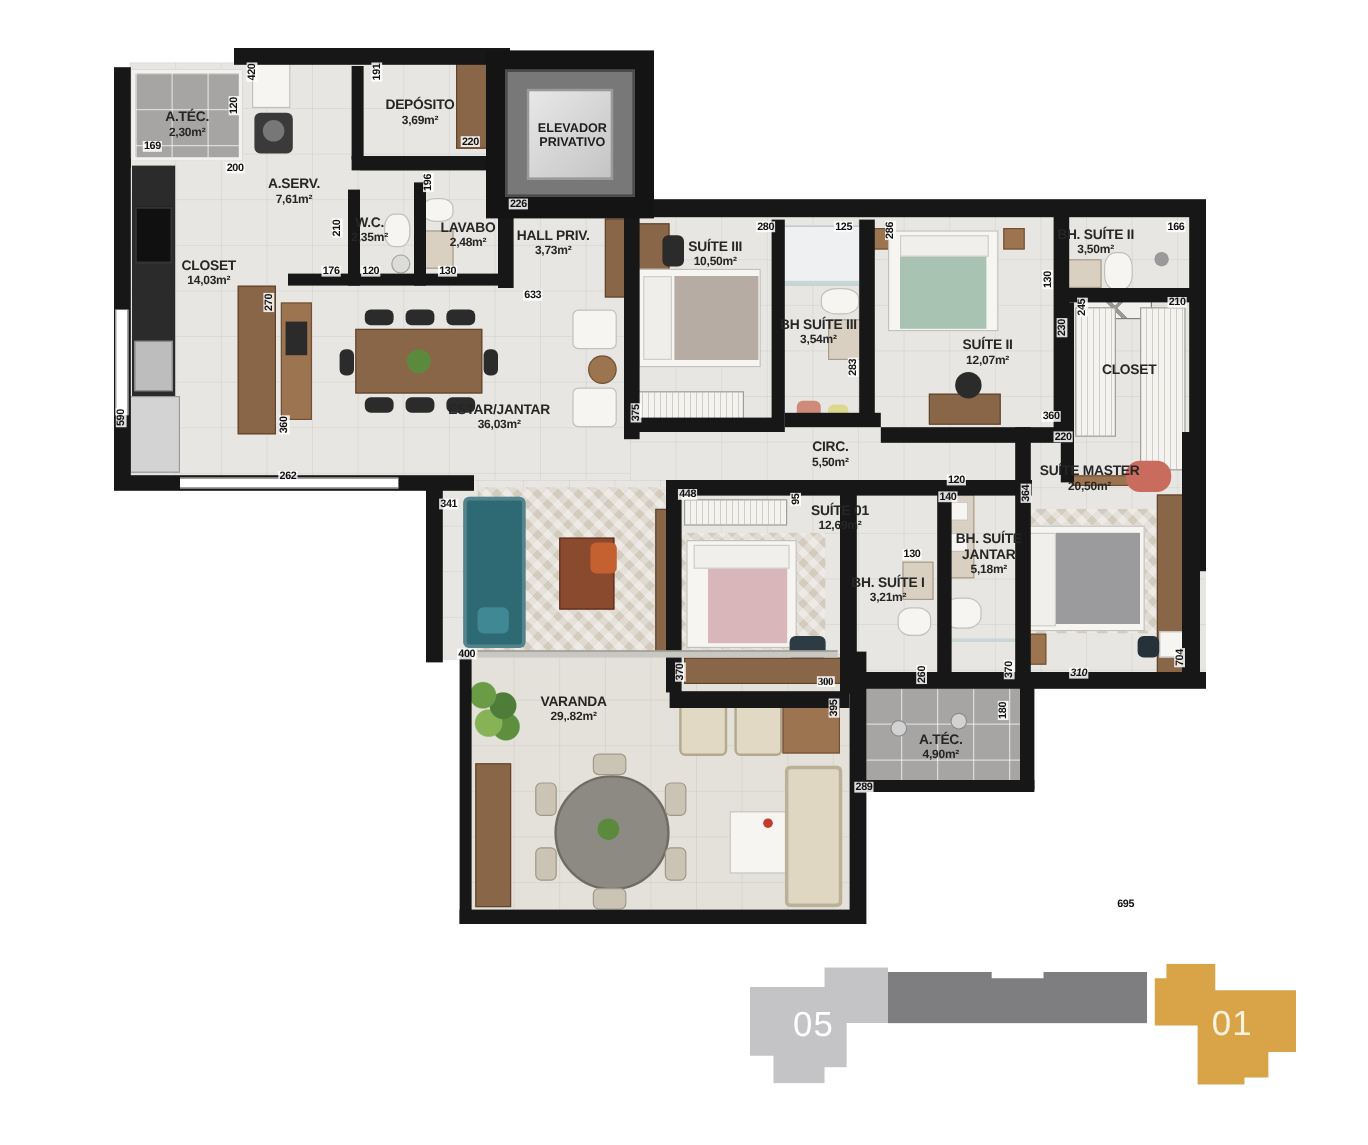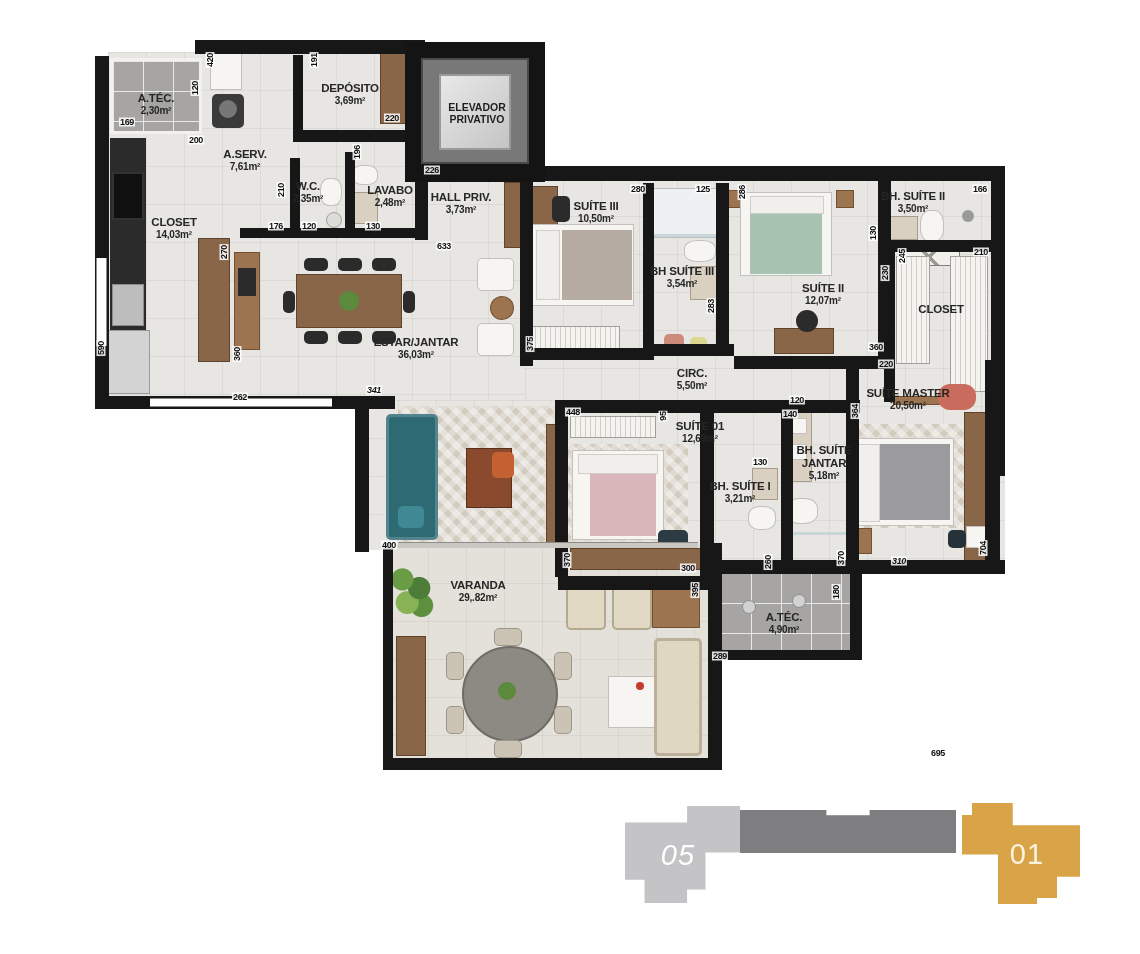--- a/index.html
+++ b/index.html
@@ -321,33 +321,33 @@
   <div id="dims">
       <span class="dim" style="left: 127px; top: 122px;">169</span>
       <span class="dim" style="left: 196px; top: 140px;">200</span>
       <span class="dim" style="left: 392px; top: 118px;">220</span>
       <span class="dim" style="left: 432px; top: 170px;">226</span>
       <span class="dim" style="left: 276px; top: 226px;">176</span>
       <span class="dim" style="left: 309px; top: 226px;">120</span>
       <span class="dim" style="left: 373px; top: 226px;">130</span>
       <span class="dim" style="left: 444px; top: 246px;">633</span>
       <span class="dim" style="left: 240px; top: 397px;">262</span>
-      <span class="dim" style="left: 374px; top: 390px; font-style: italic;">341</span>
+      <span class="dim" style="left: 374px; top: 420px;">341</span>
       <span class="dim" style="left: 389px; top: 545px;">400</span>
       <span class="dim" style="left: 638px; top: 189px;">280</span>
       <span class="dim" style="left: 703px; top: 189px;">125</span>
       <span class="dim" style="left: 980px; top: 189px;">166</span>
       <span class="dim" style="left: 981px; top: 252px;">210</span>
       <span class="dim" style="left: 876px; top: 347px;">360</span>
       <span class="dim" style="left: 886px; top: 364px;">220</span>
       <span class="dim" style="left: 797px; top: 400px;">120</span>
       <span class="dim" style="left: 790px; top: 414px;">140</span>
       <span class="dim" style="left: 573px; top: 412px;">448</span>
       <span class="dim" style="left: 760px; top: 462px;">130</span>
-      <span class="dim" style="left: 688px; top: 568px;">300</span>
+      <span class="dim" style="left: 688px; top: 568px; font-family: Liberation Serif, serif;">300</span>
       <span class="dim" style="left: 899px; top: 561px; font-style: italic;">310</span>
       <span class="dim" style="left: 720px; top: 656px;">289</span>
       <span class="dim" style="left: 938px; top: 753px;">695</span>
       <span class="dim vert" style="left: 210px; top: 60px;">420</span>
       <span class="dim vert" style="left: 195px; top: 88px;">120</span>
       <span class="dim vert" style="left: 314px; top: 60px;">191</span>
       <span class="dim vert" style="left: 357px; top: 152px;">196</span>
       <span class="dim vert" style="left: 281px; top: 190px;">210</span>
       <span class="dim vert" style="left: 224px; top: 252px;">270</span>
       <span class="dim vert" style="left: 101px; top: 348px;">590</span>
@@ -363,21 +363,21 @@
       <span class="dim vert" style="left: 567px; top: 560px;">370</span>
       <span class="dim vert" style="left: 695px; top: 590px;">395</span>
       <span class="dim vert" style="left: 768px; top: 562px;">260</span>
       <span class="dim vert" style="left: 841px; top: 558px;">370</span>
       <span class="dim vert" style="left: 836px; top: 592px;">180</span>
       <span class="dim vert" style="left: 983px; top: 548px;">704</span>
     </div>
 
   <div id="keyplan">
     <div class="unit u-gray" style="left:7px;top:11px;width:115px;height:97px;
-         clip-path:polygon(0 17%,54% 17%,54% 0,100% 0,100% 48%,70% 48%,70% 86%,54% 86%,54% 100%,17% 100%,17% 76%,0 76%);font-style:italic;">
+         clip-path:polygon(0 17%,54% 17%,54% 0,100% 0,100% 48%,70% 48%,70% 86%,54% 86%,54% 100%,17% 100%,17% 76%,0 76%);">
       <span class="ulabel" style="left:46%;top:51%;">05</span>
     </div>
     <div class="unit u-core" style="left:122px;top:15px;width:216px;height:43px;
          clip-path:polygon(0 0,40% 0,40% 12%,60% 12%,60% 0,100% 0,100% 100%,0 100%);"></div>
     <div class="unit u-gold" style="left:344px;top:8px;width:118px;height:101px;
          clip-path:polygon(0 12%,8.5% 12%,8.5% 0,43% 0,43% 22%,100% 22%,100% 73%,80.5% 73%,80.5% 94%,63.6% 94%,63.6% 100%,30.5% 100%,30.5% 51%,0 51%);">
       <span class="ulabel" style="left:55%;top:50%;color:#faf3e0;">01</span>
     </div>
   </div>
 

